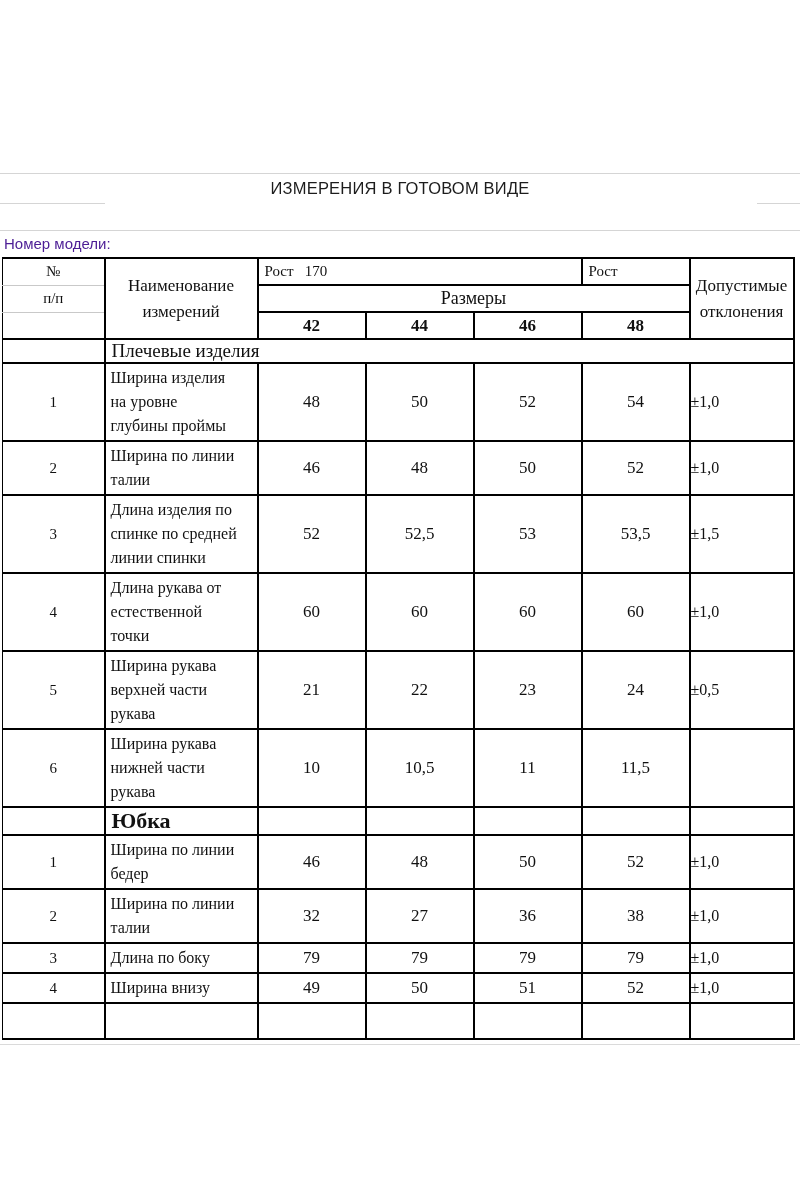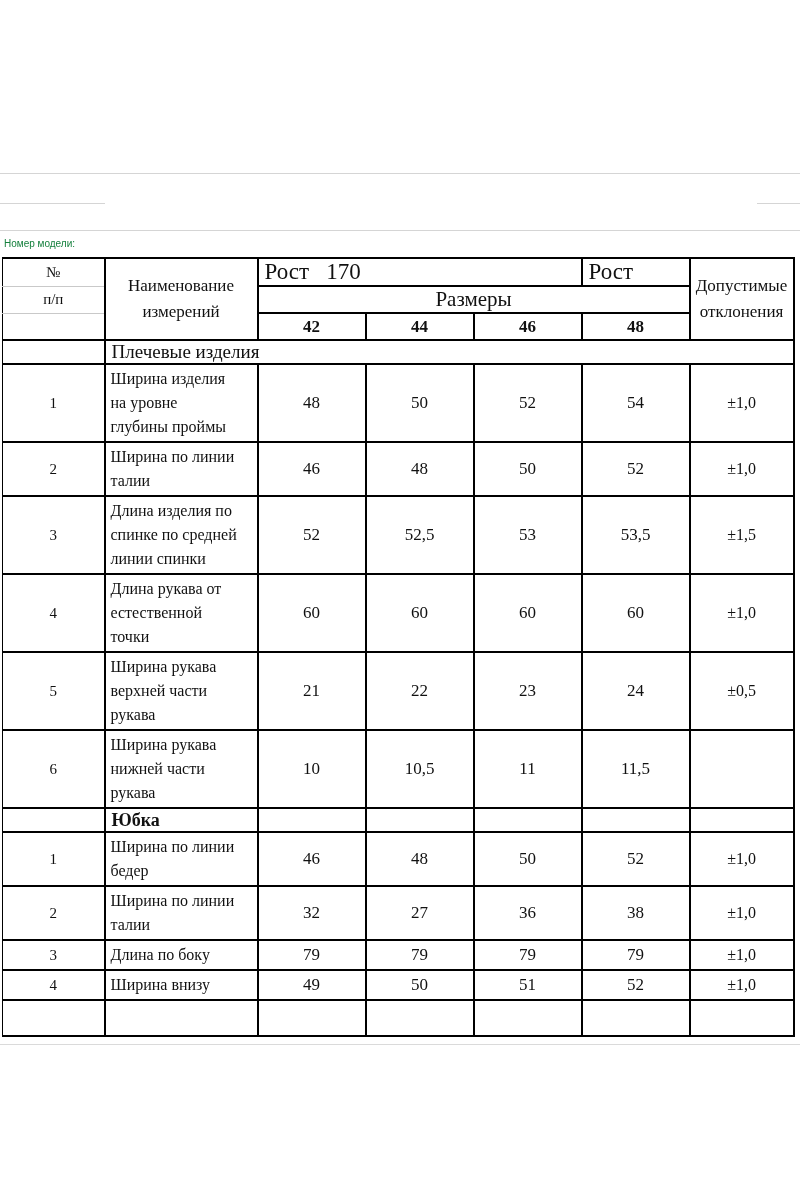--- a/index.html
+++ b/index.html
@@ -14,69 +14,70 @@
     position:absolute; top:174px; left:0; width:800px; height:29px; line-height:29px;
     text-align:center; font-family:"Liberation Sans","DejaVu Sans",sans-serif;
     font-size:16.5px; font-weight:500; letter-spacing:0.2px; color:#1c1c1c;
   }
   .model-name {
     position:absolute; top:204px; left:110px; height:27px; line-height:27px;
     font-size:17.5px; color:#111;
   }
   .model-number {
     position:absolute; top:231px; left:4px; height:25px; line-height:25px;
-    font-family:"Liberation Sans","DejaVu Sans",sans-serif; font-size:10px; color:#15803d;text-align:right;
+    font-family:"Liberation Sans","DejaVu Sans",sans-serif; font-size:15px; color:#4c1d95;text-align:right;
   }
 
   table.mtable {
     position:absolute; left:2px; top:257px; width:791px;
     border-collapse:collapse; table-layout:fixed; background:#fff;
     border:2px solid #000; border-left:1px solid #000;
   }
   .mtable th, .mtable td {
     border:2px solid #000; padding:0; font-weight:normal;
     vertical-align:middle; overflow:hidden; color:#111;
   }
   .mtable th:first-child, .mtable td:first-child { border-left:1px solid #000; }
 
   thead tr { height:27px; }
   th.numhead {
     font-size:15px; text-align:center;
     border-top:0; border-bottom:1px solid #c9c9c9;
   }
   th.numhead.last { border-bottom:2px solid #000; }
   th.namecol, th.tolcol { white-space:pre-line; text-align:center; font-size:17px; line-height:26px;margin-left:24px; }
-  th.rostcell { text-align:left; padding-left:6px; font-size:23px; white-space:pre; }
-  th.sizegroup { text-align:center; font-size:21px; }
+  th.rostcell { text-align:left; padding-left:6px; font-size:15px; white-space:pre; }
+  th.sizegroup { text-align:center; font-size:18px; }
   th.sizeh { text-align:center; font-size:17px;font-weight:bold; }
 
   tr.section-row { height:24px; }
   td.section-title { text-align:left; padding-left:6px; font-size:19px; }
-  tr.section-row.bold td.section-title { font-size:18px; font-weight:bold; }
+  tr.section-row.bold td.section-title { font-size:22px; font-weight:bold; }
 
   td.rnum { text-align:center; font-size:15px; }
   td.rlabel {
     text-align:left; padding:2px 2px 2px 5px; font-size:16px;
     line-height:24px; white-space:pre-line;margin-left:8px;
   }
   td.rval { text-align:center; font-size:17px; }
-  td.rtol { text-align:center; font-size:16px; }
+  td.rtol { text-align:left; font-size:16px; }
   tr.empty-row { height:36px; }
 </style>
 </head>
 <body>
 
 <div class="canvas">
 
   <div class="gridline" style="top:173px; left:0; width:800px;"></div>
   <div class="gridline" style="top:203px; left:0; width:105px;"></div>
   <div class="gridline" style="top:203px; left:757px; width:43px;"></div>
   <div class="gridline" style="top:230px; left:0; width:800px;"></div>
   <div class="gridline" style="top:1044px; left:0; width:800px; background:#dadada;"></div>
 
+  <div class="top-title">ИЗМЕРЕНИЯ В ГОТОВОМ ВИДЕ</div>
   <div class="model-number">Номер модели:</div>
 
   <table class="mtable">
     <colgroup>
       <col style="width:102px">
         <col style="width:153px">
         <col style="width:108px">
       <col style="width:108px">
         <col style="width:108px">
         <col style="width:108px">

